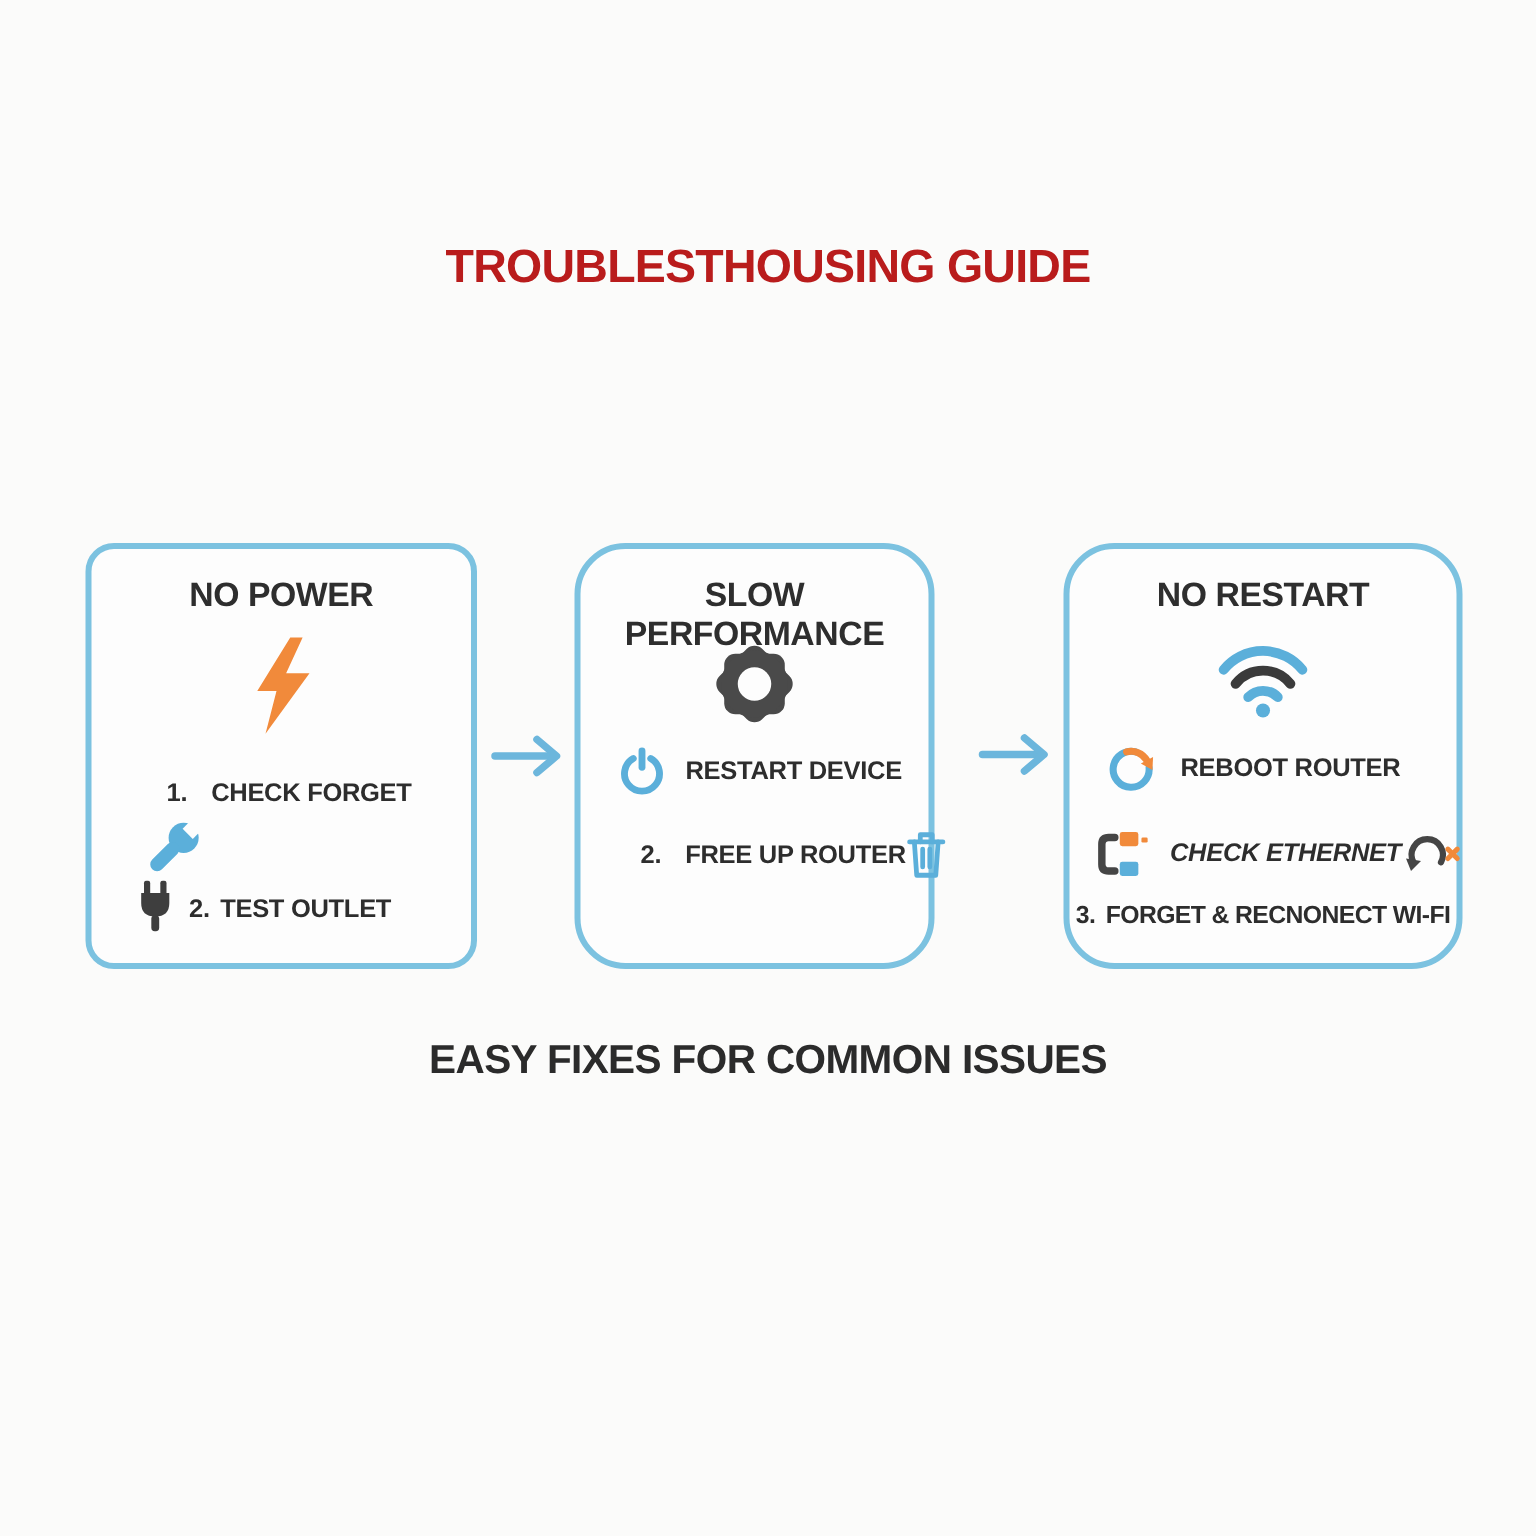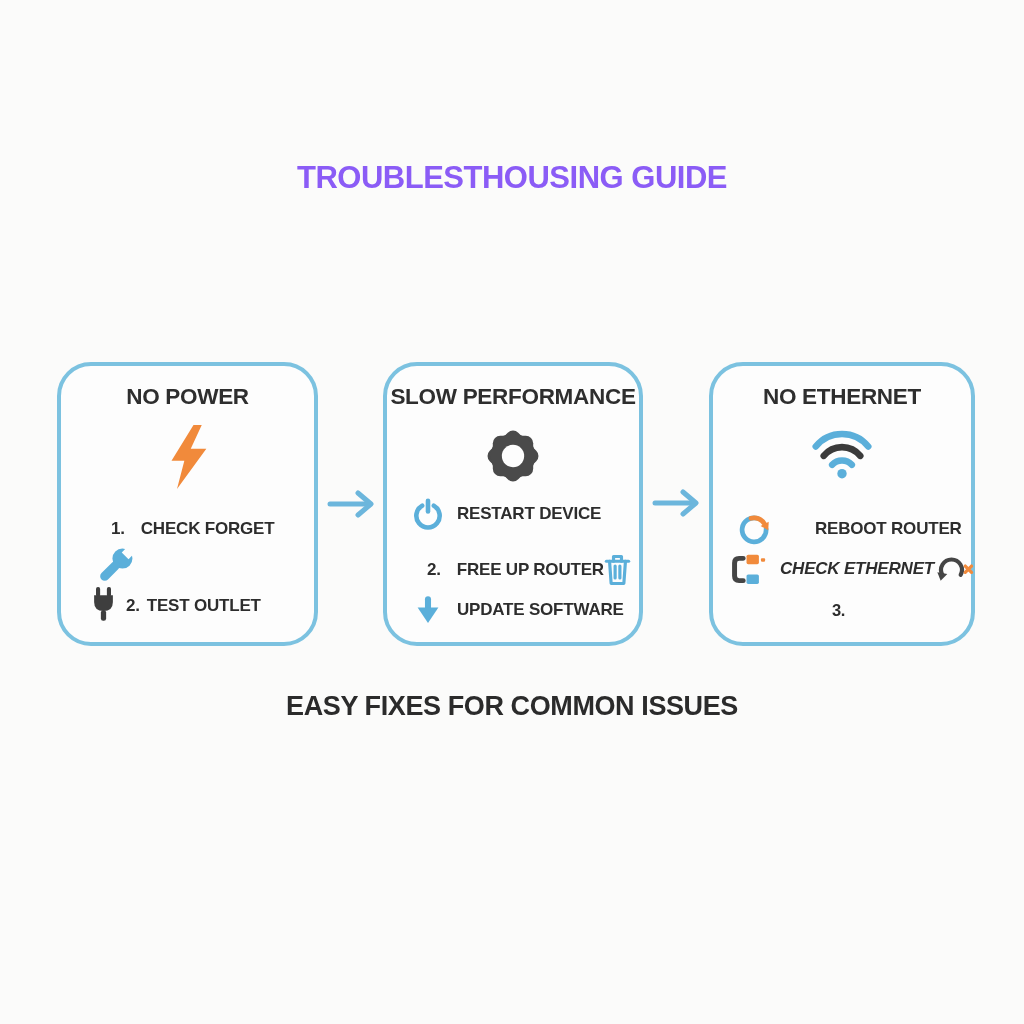--- a/index.html
+++ b/index.html
@@ -8,35 +8,35 @@
     background:#fbfbfa;
     font-family:"Liberation Sans", sans-serif;
     color:#2a2a2a;
     overflow:hidden;
   }
   .stage{position:relative;width:1024px;height:1024px;}
 
   .page-title{
     position:absolute;top:160px;left:0;width:1024px;
     text-align:center;font-size:31px;font-weight:700;
-    letter-spacing:-0.5px;color:#8b5cf6;margin:0;
+    letter-spacing:-0.5px;color:#b91c1c;margin:0;
   }
   .caption{
     position:absolute;top:691px;left:0;width:1024px;
     text-align:center;font-size:27px;font-weight:700;
     letter-spacing:-0.4px;color:#2b2b2b;margin:0;
   }
 
   .card{
     position:absolute;top:362px;height:284px;
     background:#fdfdfd;border:4px solid #7cc2e0;border-radius:34px;
     box-sizing:border-box;
   }
-  .card-1{left:57px;width:261px;}
-  .card-2{left:383px;width:260px;}
+  .card-1{left:57px;width:261px;border-radius:19px;}
+  .card-2{left:383px;width:240px;}
   .card-3{left:709px;width:266px;}
 
   .card-title{
     position:absolute;top:18px;left:0;width:100%;
     text-align:center;font-size:22.5px;font-weight:700;
     letter-spacing:-0.3px;color:#2e2e2e;margin:0;
   }
   .main-icon{
     position:absolute;left:50%;transform:translateX(-50%);
     line-height:0;
@@ -62,21 +62,21 @@
 
   
   .c2-r1{top:129px;left:26px;right:18px;}
   .c2-r2{top:185px;left:40px;right:14px;}
   .c2-r3{top:225px;left:28px;right:18px;}
   .c2-r1 .icon{margin-right:14px;}
   .c2-r3 .icon{margin-right:16px;}
   .trash-right{margin-left:auto;}
 
   
-  .c3-r1{top:144px;left:24px;right:14px;gap:28px;}
+  .c3-r1{top:127px;left:24px;right:14px;}
   .c3-r2{top:184px;left:17px;right:10px;font-style:italic;}
   .c3-r3{top:225px;left:0;width:100%;justify-content:center;font-size:16.5px;letter-spacing:-0.4px;}
   .c3-r1 .icon{margin-right:14px;}
   .c3-r2 .icon{margin-right:12px;}
   .err-right{margin-left:auto;}
 
   .connector{position:absolute;line-height:0;}
   .arrow-1{left:327px;top:488px;}
   .arrow-2{left:652px;top:487px;}
 </style>
@@ -165,44 +165,33 @@
           <g stroke="#5BAFDA" stroke-width="4" fill="none" stroke-linecap="round" stroke-linejoin="round">
             <path d="M3 10 H31"></path>
             <path d="M12 10 V4 H22 V10"></path>
             <path d="M7 10 L9 38 H25 L27 10"></path>
             <path d="M14 16 V31"></path>
             <path d="M20 16 V31"></path>
           </g>
         </svg>
       </span>
     </div>
-    <div class="row c2-r3">
-      <span class="icon">
-        <svg width="26" height="30" viewBox="0 0 30 34" aria-hidden="true">
-          <g fill="#5BAFDA">
-            <rect x="11.5" y="1" width="7" height="17" rx="3.5"></rect>
-            <path d="M3 14 H27 L15 32 Z"></path>
-          </g>
-        </svg>
-      </span>
-      <span>UPDATE SOFTWARE</span>
-    </div>
   </section>
 
   <div class="connector arrow-2">
     <svg width="52" height="32" viewBox="0 0 52 32" aria-hidden="true">
       <g stroke="#6CB6DC" stroke-width="5" fill="none" stroke-linecap="round" stroke-linejoin="round">
         <path d="M3 16 H42"></path>
         <path d="M31 5 L44 16 L31 27"></path>
       </g>
     </svg>
   </div>
 
   <section class="card card-3">
-    <h2 class="card-title">NO ETHERNET</h2>
+    <h2 class="card-title">NO RESTART</h2>
     <div class="main-icon mi-wifi">
       <svg width="60" height="54" viewBox="0 0 64 54" aria-hidden="true">
         <g fill="none" stroke-linecap="round">
           <path d="M4 19 A 36 36 0 0 1 60 19" stroke="#5BAFDA" stroke-width="7"></path>
           <path d="M12.5 29 A 25 25 0 0 1 51.5 29" stroke="#3B3B3B" stroke-width="7"></path>
           <path d="M21.5 38.5 A 14.5 14.5 0 0 1 42.5 38.5" stroke="#5BAFDA" stroke-width="7"></path>
         </g>
         <circle cx="32" cy="48" r="5" fill="#5BAFDA"></circle>
       </svg>
     </div>
@@ -232,18 +221,19 @@
           <path d="M4 24 L16 26 L8 34 Z" fill="#454545"></path>
           <g stroke="#F18A3B" stroke-width="4" stroke-linecap="round">
             <path d="M37.5 16.5 L45 24"></path>
             <path d="M45 16.5 L37.5 24"></path>
           </g>
         </svg>
       </span>
     </div>
     <div class="row c3-r3">
       <span class="num num-tight">3.</span>
+      <span>FORGET &amp; RECNONECT WI-FI</span>
     </div>
   </section>
 
   <p class="caption">EASY FIXES FOR COMMON ISSUES</p>
 
 </div>
 
 </body></html>

